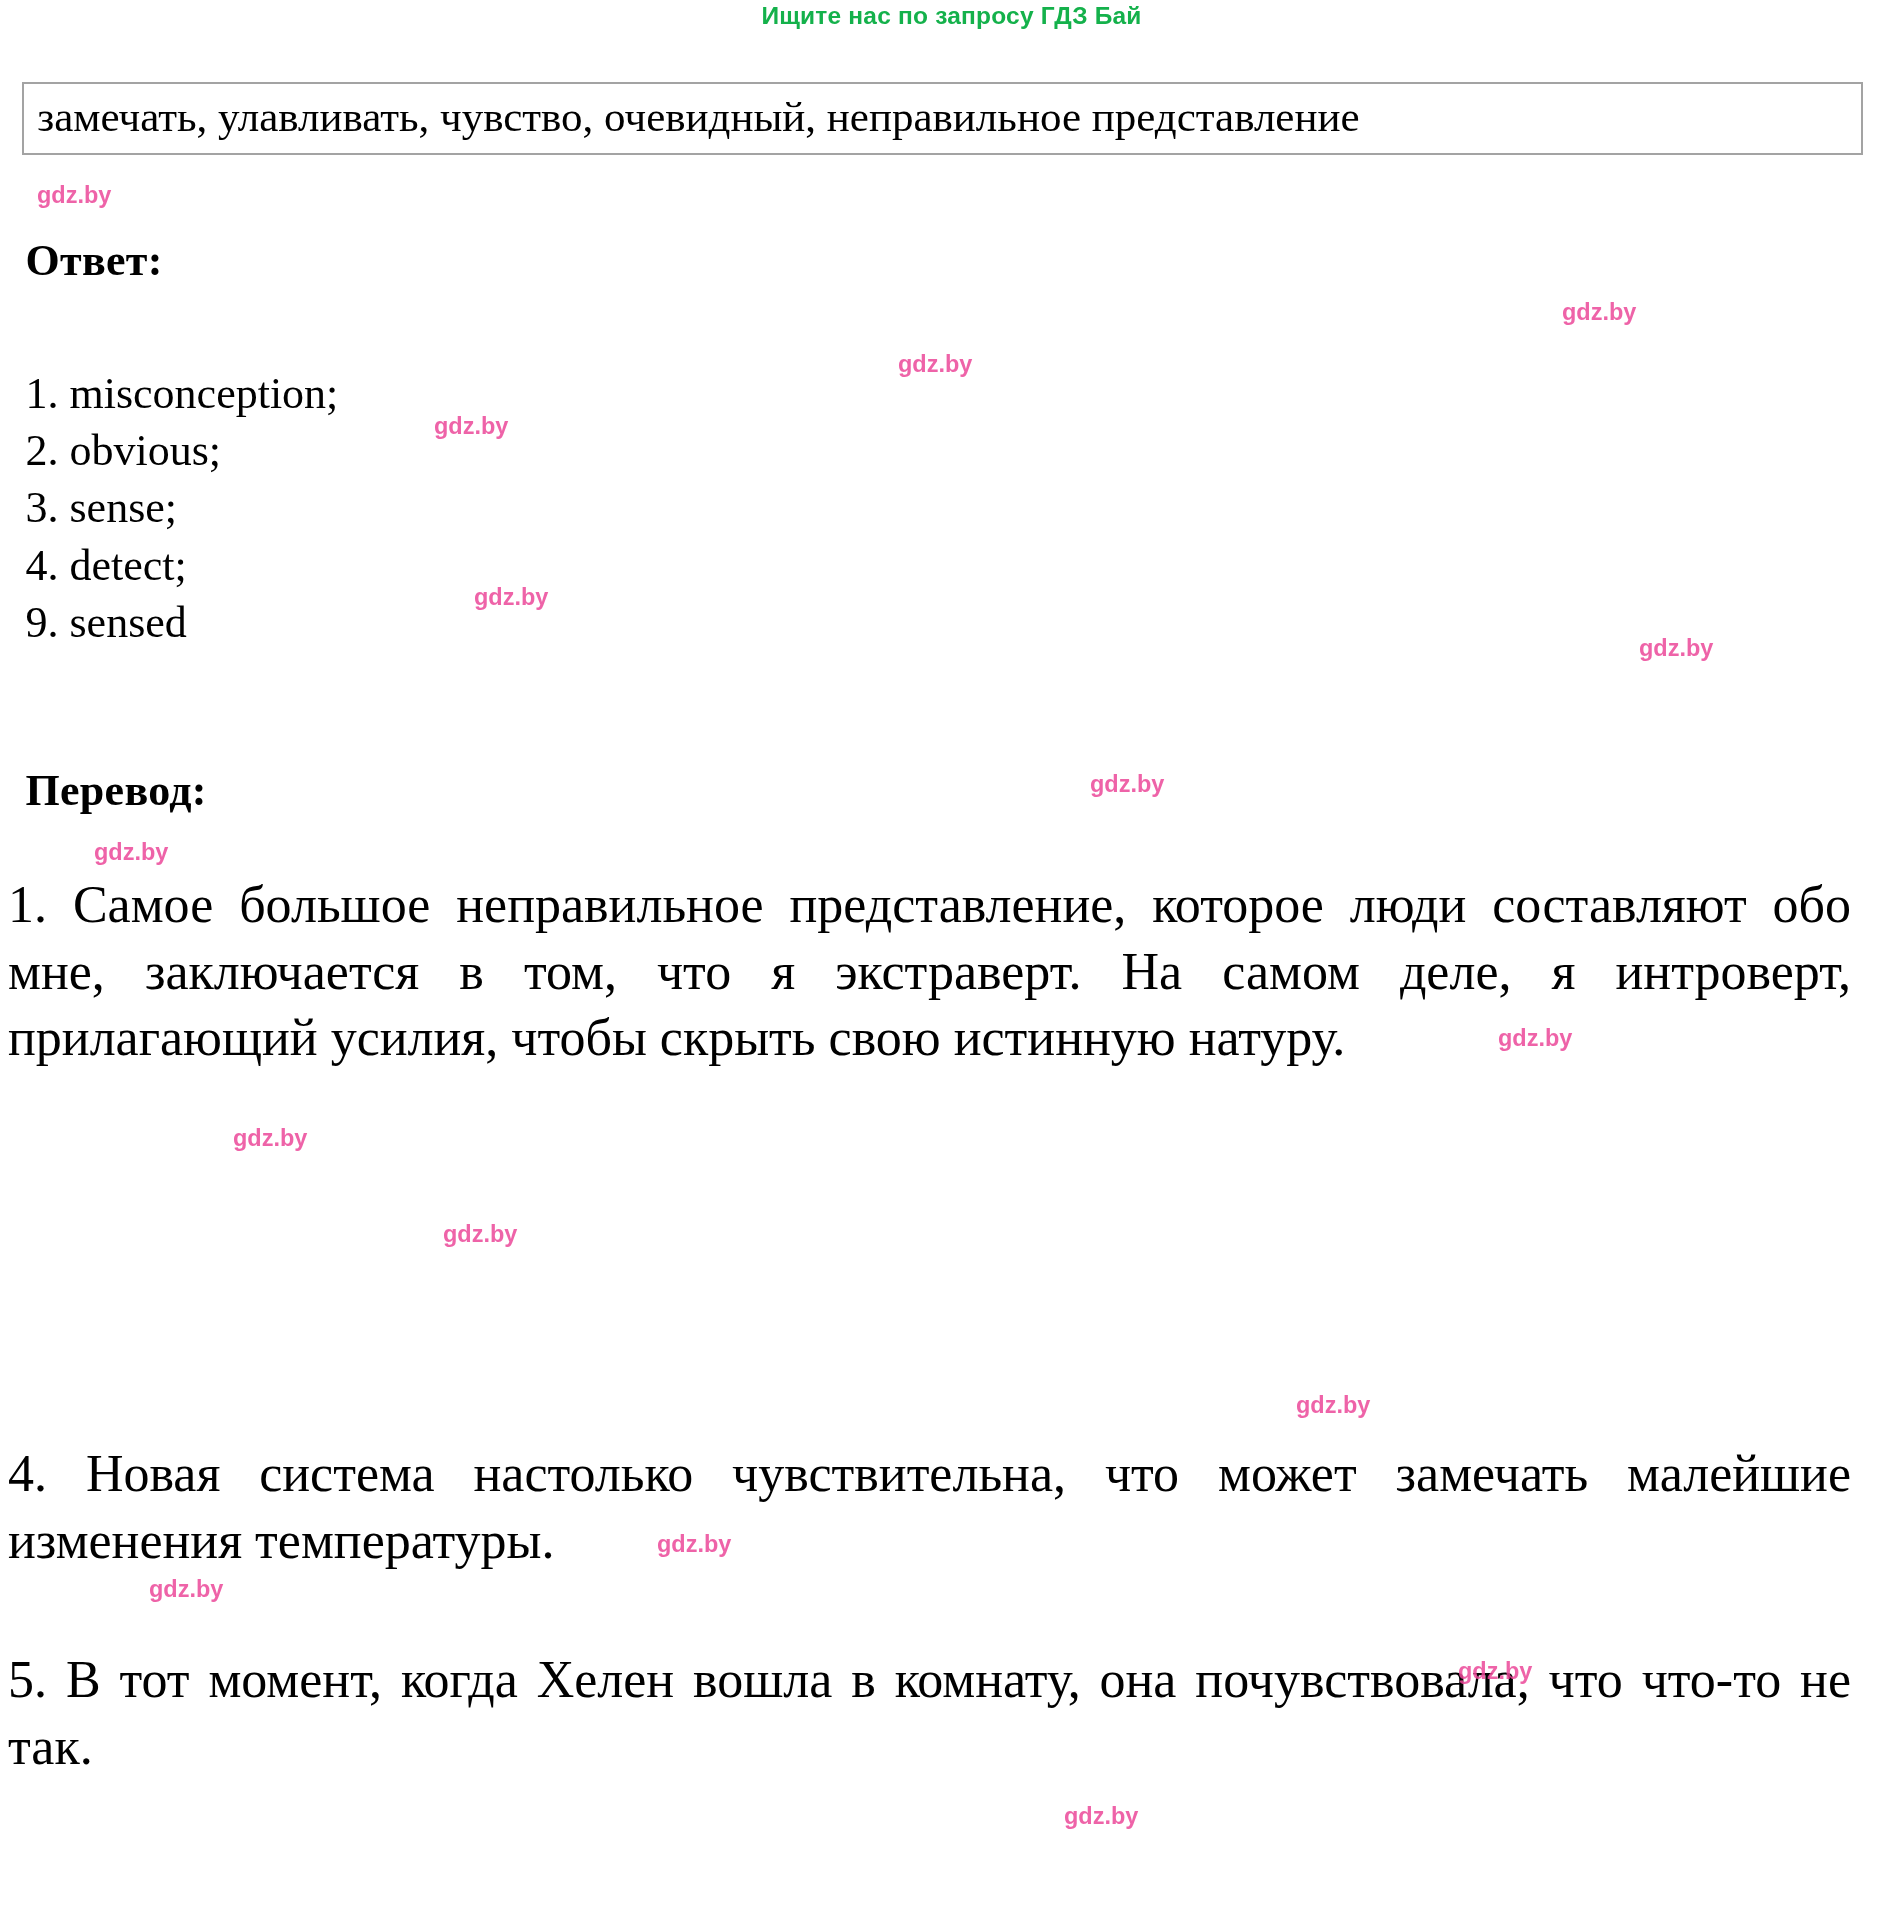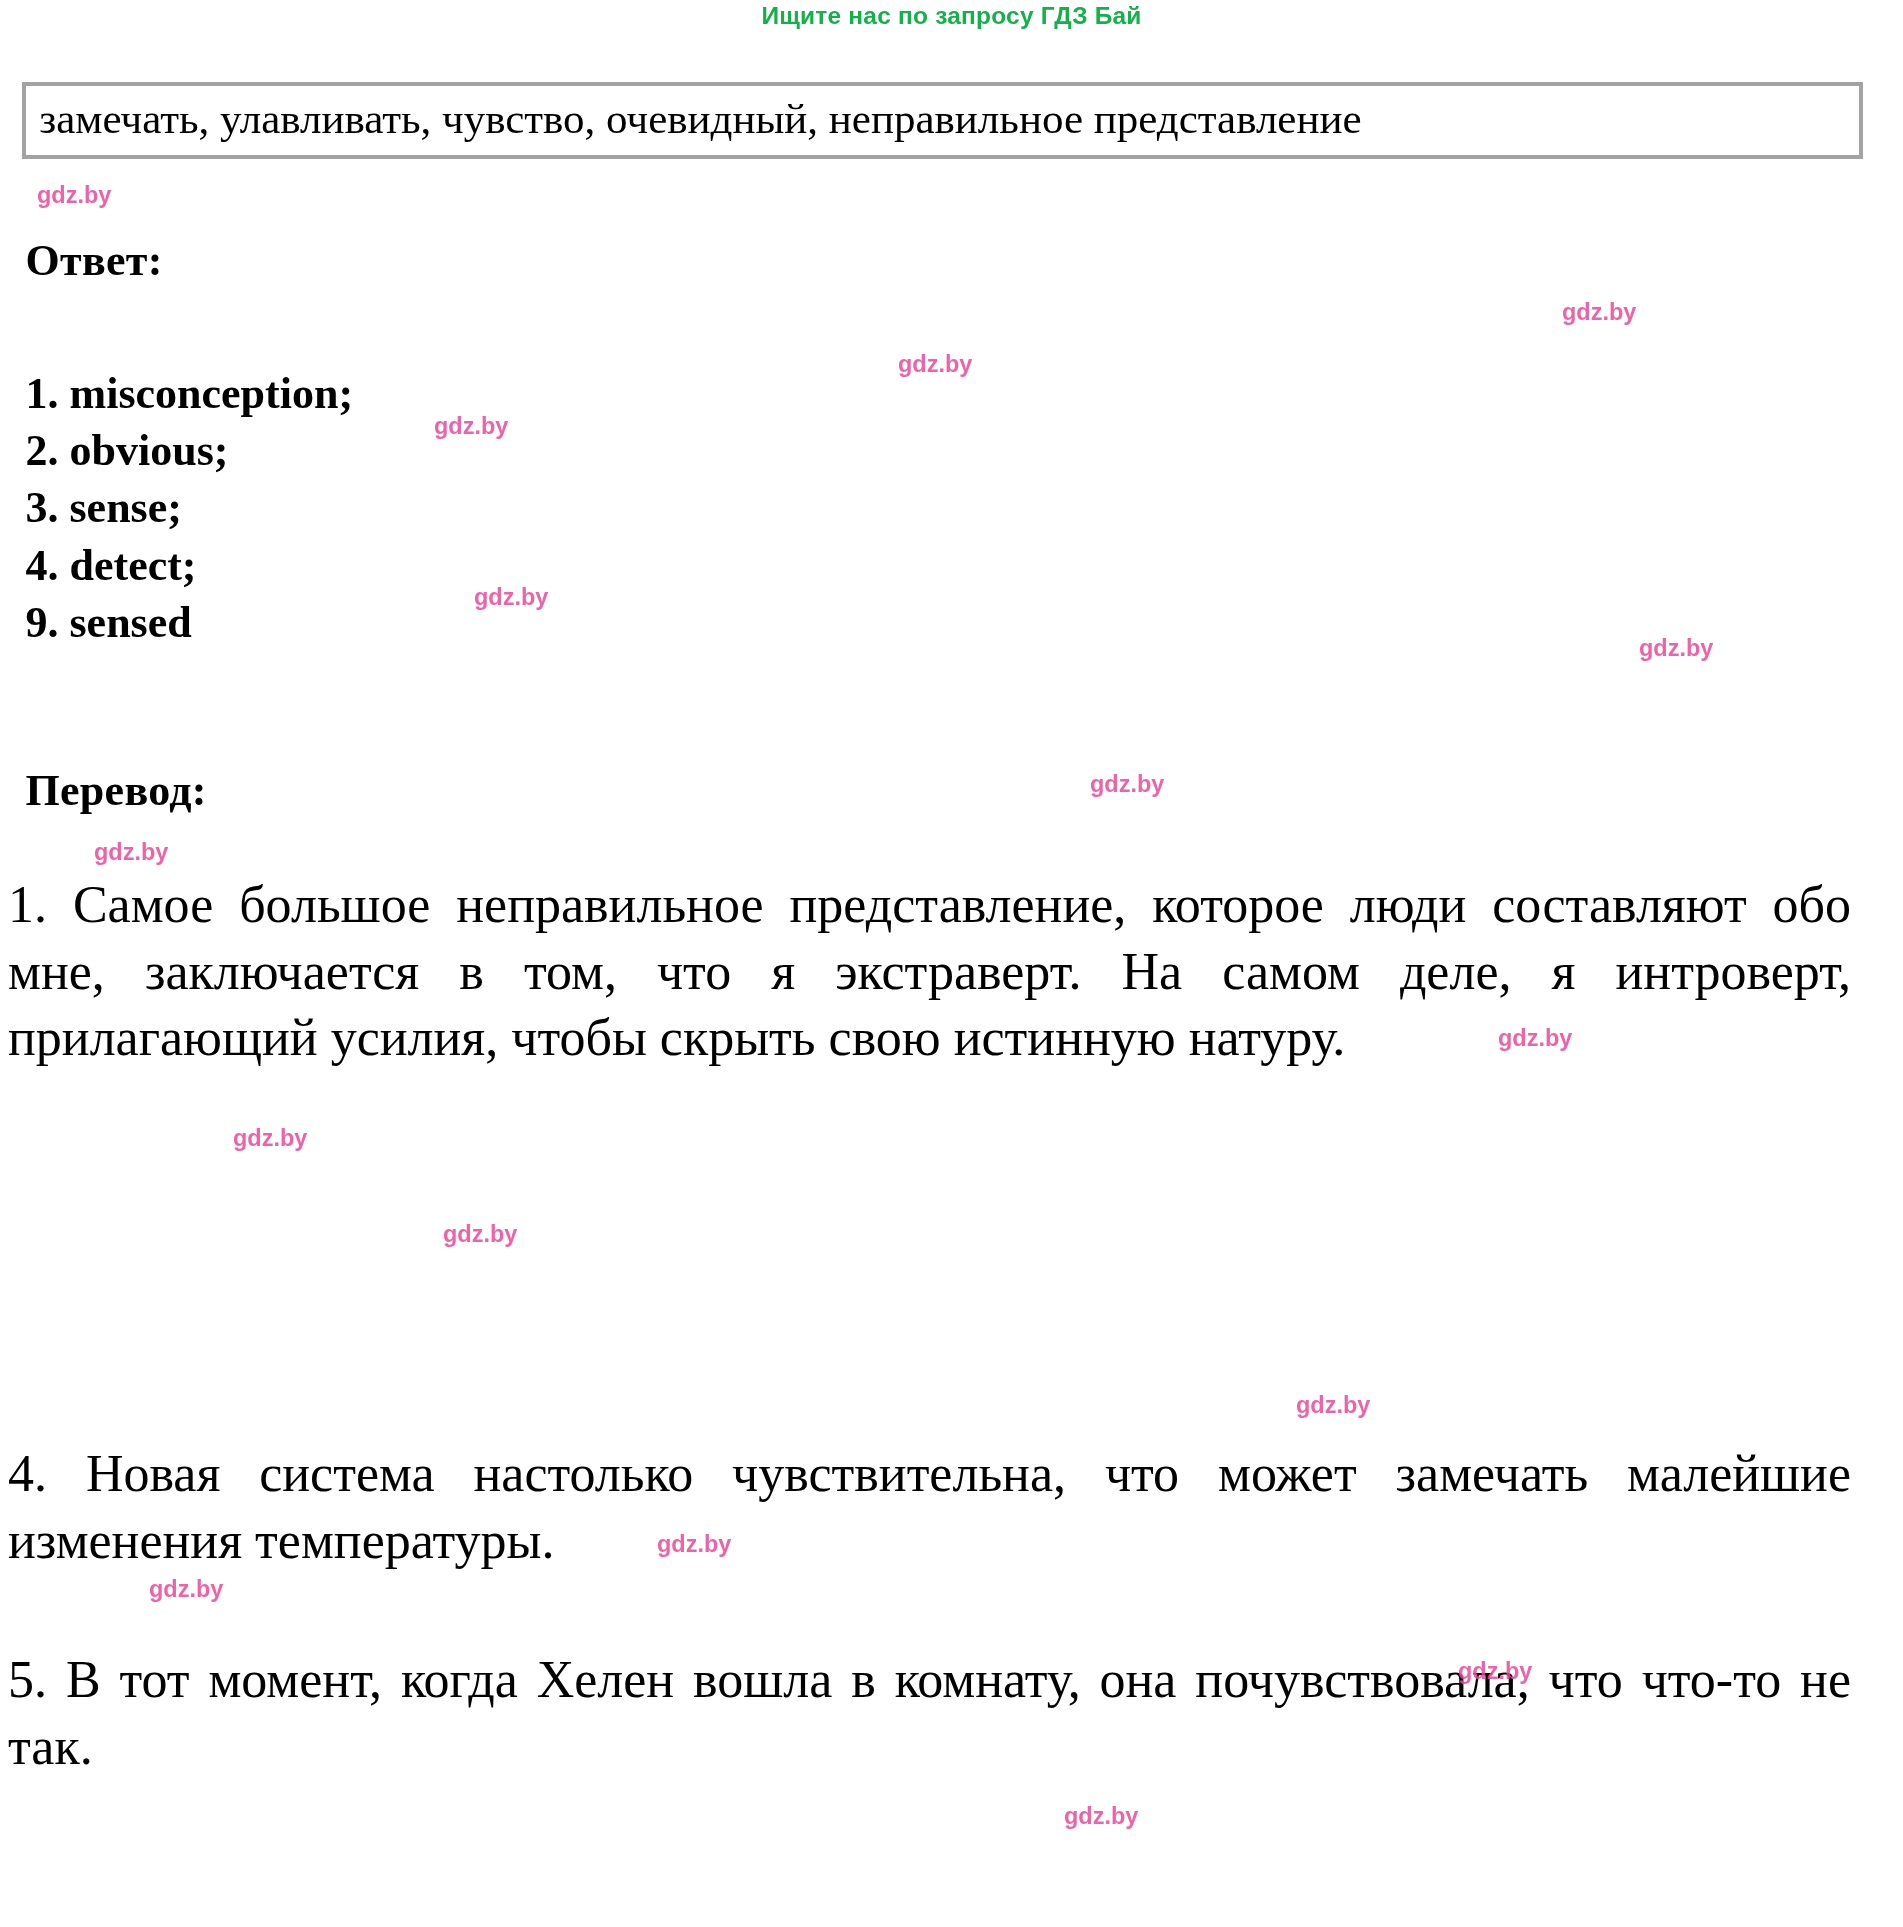--- a/index.html
+++ b/index.html
@@ -33,21 +33,21 @@
     font-size: 24.5px;
     color: #14b14b;
     letter-spacing: 0.2px;
   }
   .word-box {
     position: absolute;
     top: 82px;
     left: 21.6px;
     width: 1841px;
     box-sizing: border-box;
-    border: 4px solid #a3a3a3;
+    border: 2px solid #a3a3a3;
     padding: 9.8px 13.7px 13.7px 13.7px;
     font-size: 43px;
     line-height: 1.05;
     white-space: nowrap;
     overflow: hidden;
   }
   .heading {
     position: absolute;
     font-weight: bold;
     font-size: 44px;
@@ -55,21 +55,20 @@
   }
   .h-answer { top: 235px; left: 25.5px; }
   .h-translation { top: 765px; left: 25.5px; }
 
   .answers {
     position: absolute;
     top: 365px;
     left: 25.5px;
     font-size: 44px;
     line-height: 1.30;
-    font-weight: bold;
   }
   .answers div { white-space: nowrap; }
 
   .para {
     position: absolute;
     left: 8px;
     width: 1843px;
     font-size: 52px;
     line-height: 1.28;
     text-align: justify;

